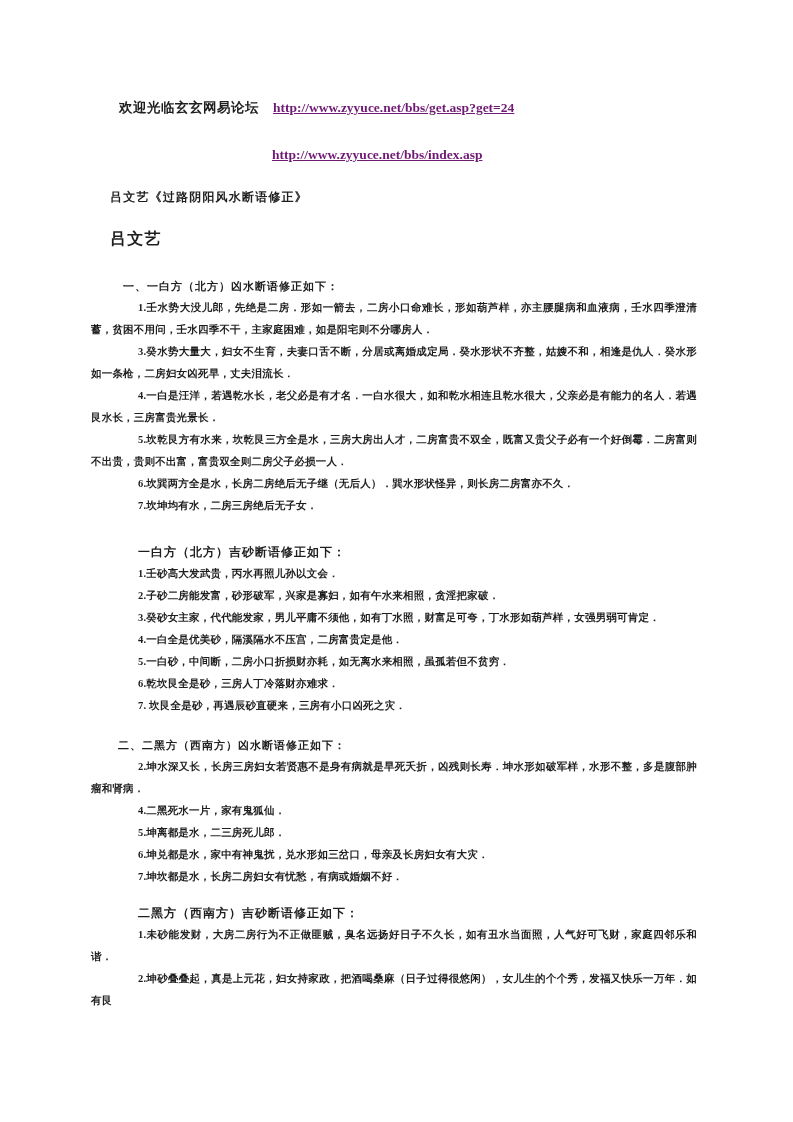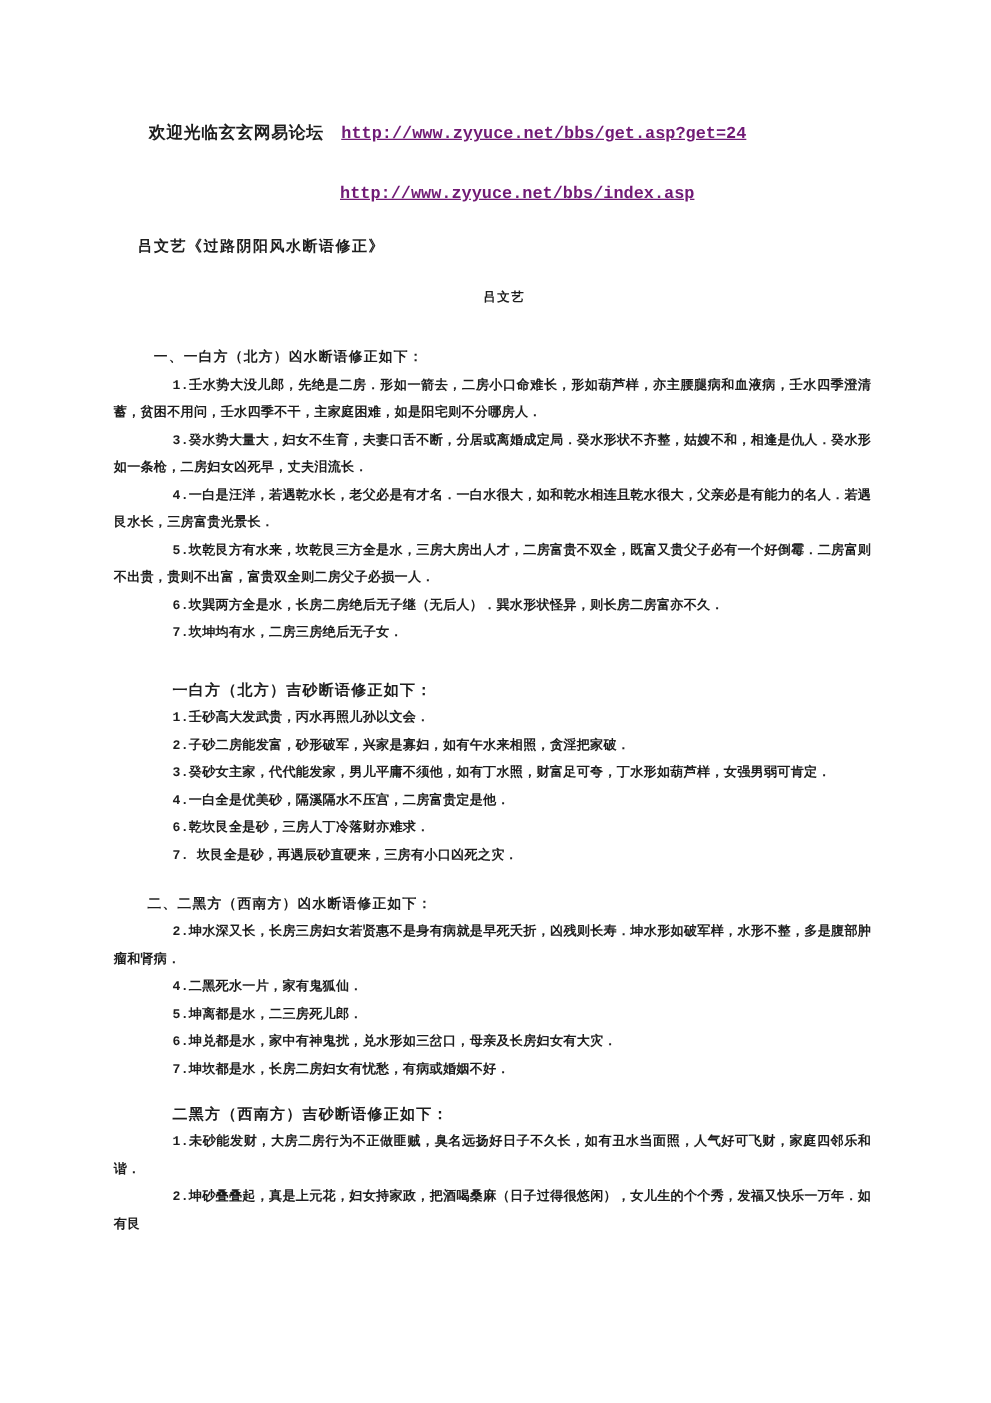--- a/index.html
+++ b/index.html
@@ -4,21 +4,21 @@
 <style>
   html, body { margin: 0; padding: 0; background: #ffffff; }
   .page {
     position: relative;
     width: 793px;
     height: 1122px;
     background: #ffffff;
     box-sizing: border-box;
     padding: 98px 96px 0 91px;
     overflow: hidden;
-    font-family: Liberation Mono, monospace;
+    font-family: Liberation Serif, serif;
     font-weight: bold;
     color: #1e1e1e;
   }
   .header-row {
     margin-left: 28px;
     display: flex;
     align-items: baseline;
     gap: 14px;
     font-size: 13.5px;
     line-height: 20px;
@@ -38,24 +38,23 @@
     line-height: 20px;
   }
   .doc-title {
     margin: 22px 0 16px 19px;
     font-size: 12px;
     letter-spacing: 1.2px;
     line-height: 20px;
   }
   .doc-author {
     margin: 22px 0 0 19px;
-    font-size: 10px;
+    font-size: 16px;
     letter-spacing: 1.2px;
     line-height: 20px;
-    text-align: center;
   }
   .sec-heading {
     margin-left: 27px;
     font-size: 11px;
     letter-spacing: 1px;
     line-height: 22px;
   }
   .sec-heading.first { margin-top: 26px; margin-left: 32px; }
   .sub-heading {
     margin-left: 47px;
@@ -103,20 +102,21 @@
   <p class="para">7.坎坤均有水，二房三房绝后无子女．</p>
 
   <div class="gap-a"></div>
 
   <div class="sub-heading">一白方（北方）吉砂断语修正如下：</div>
 
   <p class="para">1.壬砂高大发武贵，丙水再照儿孙以文会．</p>
   <p class="para">2.子砂二房能发富，砂形破军，兴家是寡妇，如有午水来相照，贪淫把家破．</p>
   <p class="para">3.癸砂女主家，代代能发家，男儿平庸不须他，如有丁水照，财富足可夸，丁水形如葫芦样，女强男弱可肯定．</p>
   <p class="para">4.一白全是优美砂，隔溪隔水不压宫，二房富贵定是他．</p>
+  <p class="para">5.一白砂，中间断，二房小口折损财亦耗，如无离水来相照，虽孤若但不贫穷．</p>
   <p class="para">6.乾坎艮全是砂，三房人丁冷落财亦难求．</p>
   <p class="para">7. 坎艮全是砂，再遇辰砂直硬来，三房有小口凶死之灾．</p>
 
   <div class="gap-b"></div>
 
   <div class="sec-heading">二、二黑方（西南方）凶水断语修正如下：</div>
 
   <p class="para">2.坤水深又长，长房三房妇女若贤惠不是身有病就是早死夭折，凶残则长寿．坤水形如破军样，水形不整，多是腹部肿瘤和肾病．</p>
   <p class="para">4.二黑死水一片，家有鬼狐仙．</p>
   <p class="para">5.坤离都是水，二三房死儿郎．</p>

